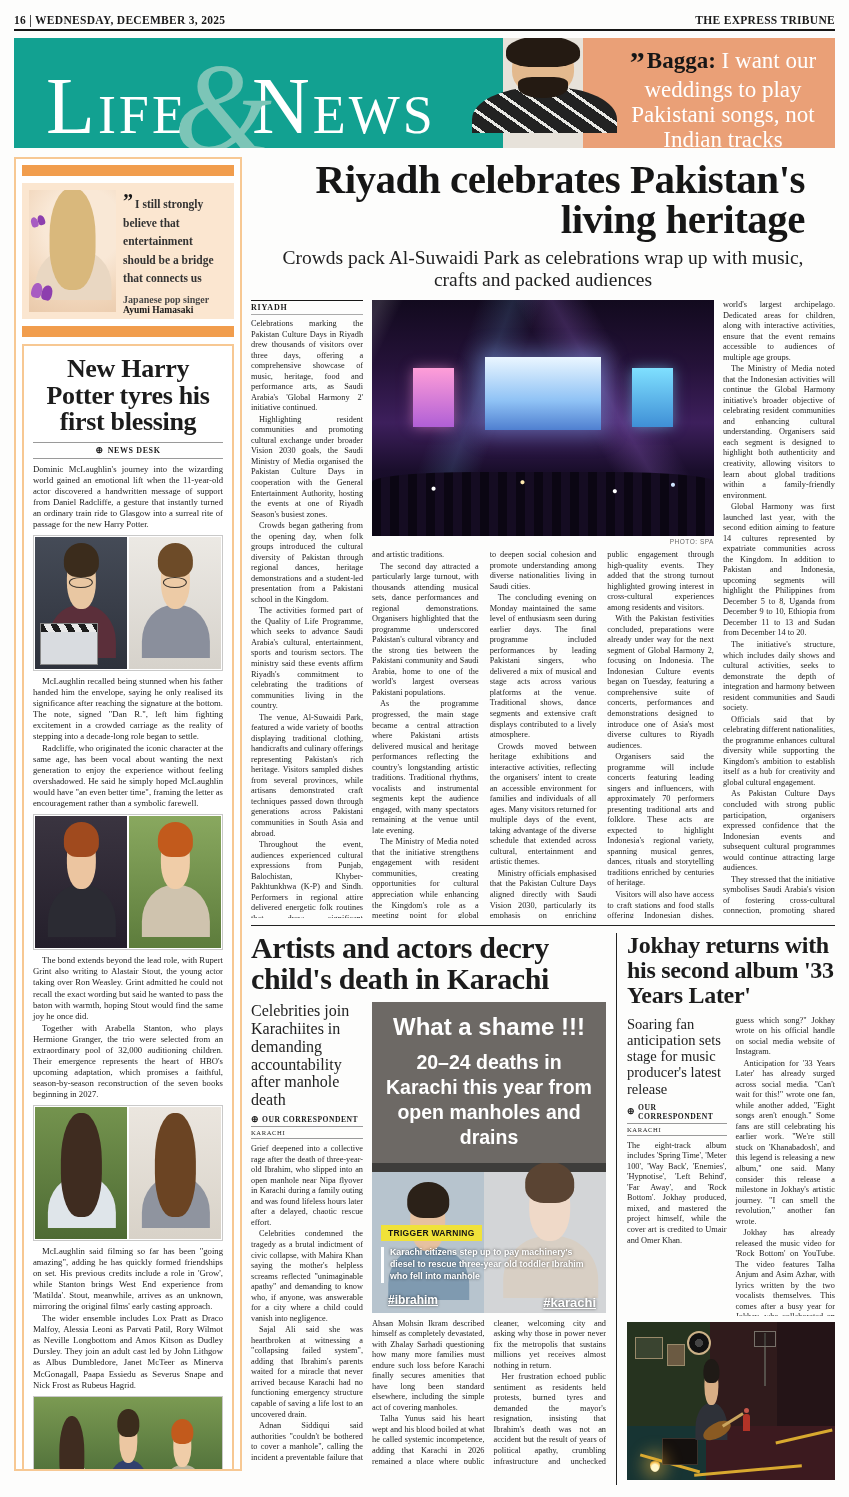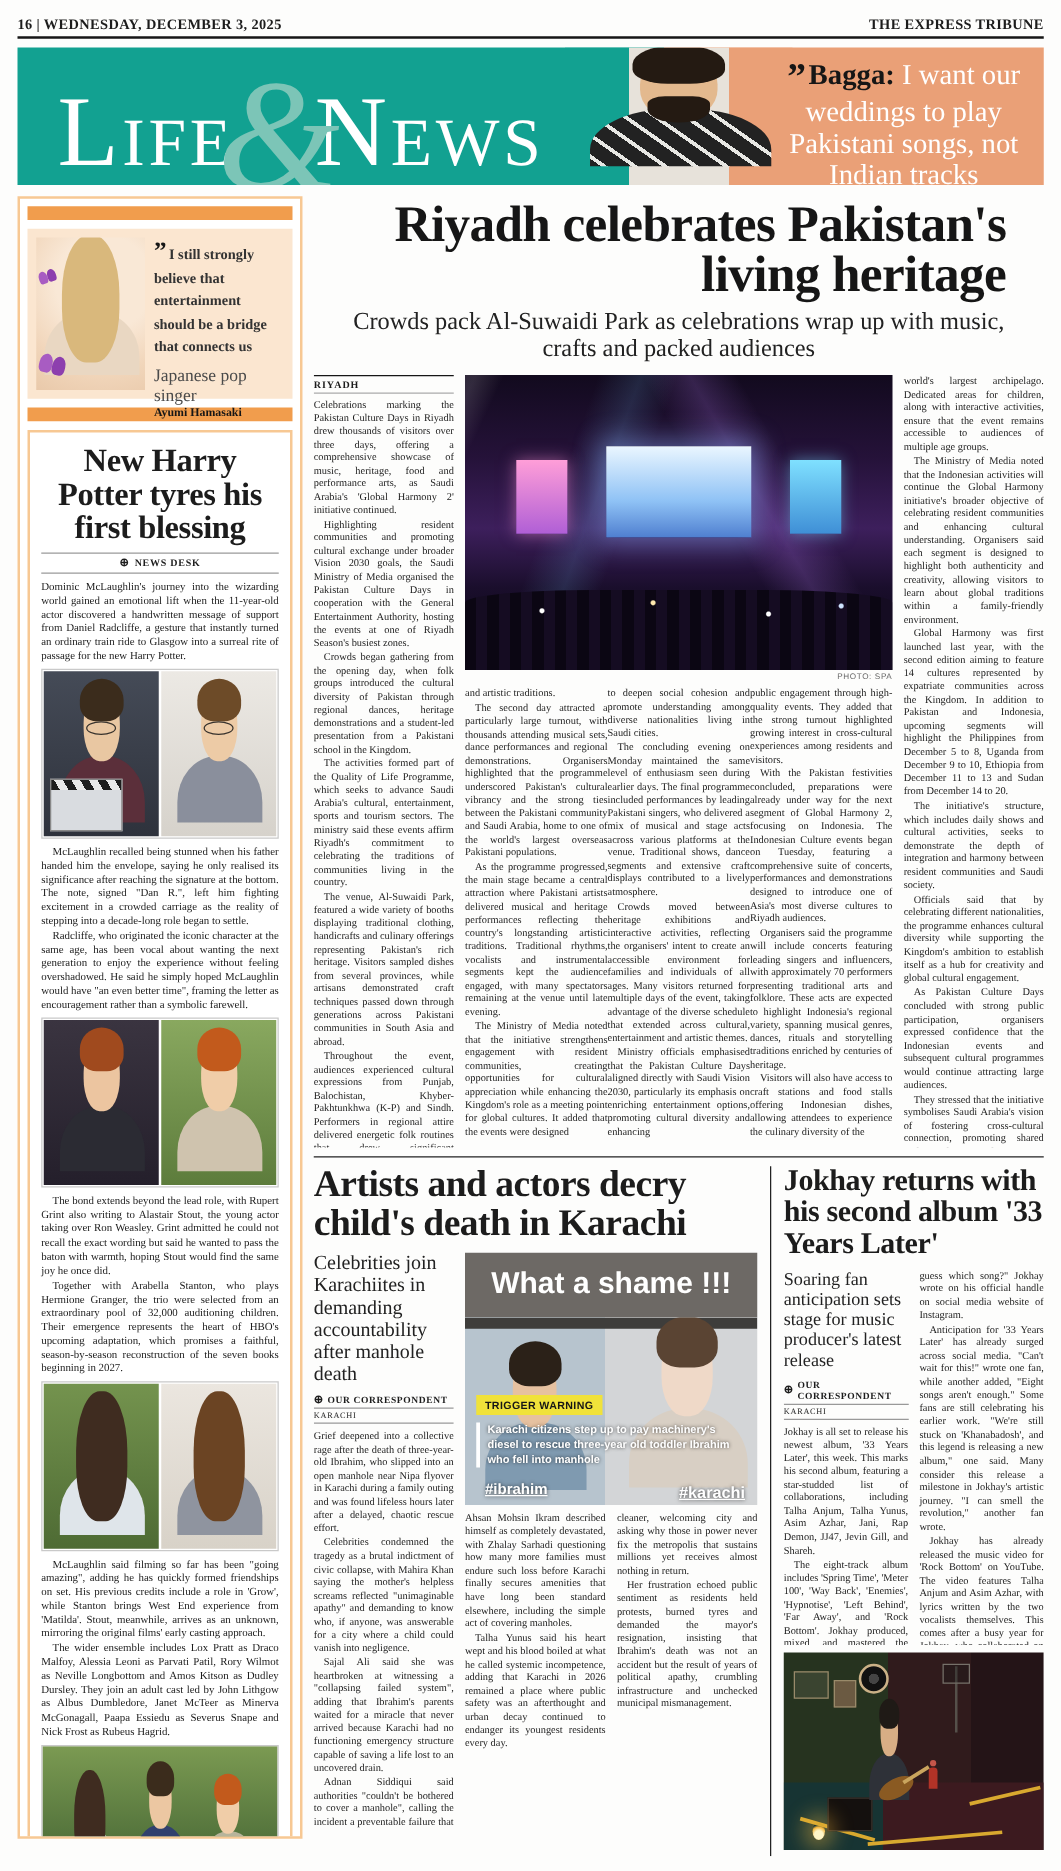--- a/index.html
+++ b/index.html
@@ -44,21 +44,21 @@
   .ayumi-photo{position:relative;width:44%;overflow:hidden;
        background:radial-gradient(circle at 62% 30%,#f9e8d6 0 38%,#f1d6bb 70%,#e9c9aa);}
   .bfly{position:absolute;width:15px;height:11px;transform:rotate(-18deg);}
   .bfly::before,.bfly::after{content:"";position:absolute;top:0;width:7px;height:10px;border-radius:60% 60% 40% 40%;background:#a85cc2;}
   .bfly::after{left:7px;background:#8d3fae;}
   .b1{left:2px;top:26px;}
   .b2{left:6px;bottom:14px;transform:rotate(14deg) scale(1.5);}
   .ayumi-text{flex:1;line-height:1.15;}
   .qmark2{font-size:20px;font-weight:bold;color:#161616;margin-right:2px;}
   .ayumi-quote{display:inline;font-size:11.5px;font-weight:bold;color:#333;}
-  .ayumi-role{margin-top:7px;font-size:14px;font-weight:normal;color:#4a4a4a;}
+  .ayumi-role{margin-top:7px;font-size:10px;font-weight:bold;color:#4a4a4a;}
   .ayumi-name{font-size:9.5px;font-weight:bold;color:#161616;}
   .hp-box{margin-top:7px;border:2px solid #f7c893;padding:8px 9px 10px;}
   .hp-title{margin:2px 0 6px;text-align:center;font-size:26px;line-height:1.02;font-weight:bold;letter-spacing:-.3px;}
   .byline-center{display:flex;justify-content:center;gap:4px;align-items:center;
        border-top:1px solid #9a9a9a;border-bottom:1px solid #9a9a9a;padding:3px 0;margin-bottom:5px;
        font-size:8px;font-weight:bold;letter-spacing:.6px;}
   .globe{font-size:9px;line-height:1;}
   .seg p{margin:0 0 1px;font-size:8.7px;line-height:1.27;text-align:justify;text-indent:9px;hyphens:auto;}
   .seg.lead p:first-child{text-indent:0;}
   .photo-pair{display:flex;gap:2px;height:132px;margin:5px 0;border:1px solid #c9c9c9;background:#fff;padding:1px;}
@@ -95,21 +95,21 @@
   .crowd{position:absolute;left:0;right:0;bottom:0;height:27%;
       background:
        radial-gradient(circle 1.5px at 18% 26%,#fff 1.5px,transparent 2.5px),
        radial-gradient(circle 1.5px at 44% 16%,#ffe9b0 1.5px,transparent 2.5px),
        radial-gradient(circle 1.5px at 71% 30%,#fff 1.5px,transparent 2.5px),
        radial-gradient(circle 1.5px at 88% 20%,#cfe4ff 1.5px,transparent 2.5px),
        repeating-linear-gradient(90deg,#0b0613 0 9px,#150c22 9px 18px);
       border-radius:30% 30% 0 0/16% 16% 0 0;}
   .photo-credit{text-align:right;font-family:"Liberation Sans",sans-serif;font-size:6.5px;color:#666;
       letter-spacing:.5px;margin:2px 0 5px;}
-  .mid-cols{display:flex;gap:0;flex:1;overflow:hidden;}
+  .mid-cols{display:flex;gap:11px;flex:1;overflow:hidden;}
   
   .bottom{display:flex;gap:0;margin-top:7px;border-top:1px solid #222;padding-top:7px;height:552px;overflow:hidden;}
   .karachi{width:366px;flex:0 0 366px;border-right:1px solid #222;padding-right:10px;box-sizing:border-box;}
   .karachi h2{margin:0;font-size:30px;line-height:1.03;font-weight:bold;letter-spacing:-.4px;}
   .k-top{display:flex;gap:9px;margin-top:7px;height:462px;overflow:hidden;}
   .k-left{width:112px;flex:0 0 112px;overflow:hidden;}
   .standfirst{font-size:16px;line-height:1.12;color:#222;}
   .byline{margin:6px 0 5px;}
   .byline .row1{display:flex;gap:3px;align-items:center;font-size:7.6px;font-weight:bold;letter-spacing:.5px;
        border-bottom:1px solid #999;padding-bottom:2px;}
@@ -387,20 +387,21 @@
               <div class="kb">
                   <p>Grief deepened into a collective rage after the death of three-year-old Ibrahim, who slipped into an open manhole near Nipa flyover in Karachi during a family outing and was found lifeless hours later after a delayed, chaotic rescue effort.</p>
                   <p>Celebrities condemned the tragedy as a brutal indictment of civic collapse, with Mahira Khan saying the mother's helpless screams reflected "unimaginable apathy" and demanding to know who, if anyone, was answerable for a city where a child could vanish into negligence.</p>
                   <p>Sajal Ali said she was heartbroken at witnessing a "collapsing failed system", adding that Ibrahim's parents waited for a miracle that never arrived because Karachi had no functioning emergency structure capable of saving a life lost to an uncovered drain.</p>
                   <p>Adnan Siddiqui said authorities "couldn't be bothered to cover a manhole", calling the incident a preventable failure that suggested human life meant little to those tasked with safeguarding the city's most basic public spaces and essential infrastructure.</p>
                 </div>
             </div>
             <div class="k-right">
               <div class="shame">
                 <div class="t1">What a shame !!!</div>
+                <div class="t2">20–24 deaths in Karachi this year from open manholes and drains</div>
               </div>
               <div class="k-photo">
                 <div class="fig" style="--skin:#e6c1a0;--hair:#2b2118;--shirt:#7f9ab0;left:24%;width:34%;height:82%;">
                   <div class="head"></div>
                   <div class="torso"></div>
                 </div>
                 <div class="fig" style="--skin:#efd9c8;--hair:#5a4433;--shirt:#d8cfc4;left:76%;width:40%;height:95%;">
                   <div class="head"></div>
                   <div class="torso"></div>
                 </div>
@@ -429,21 +430,20 @@
             <div class="jcol">
               <div class="j-standfirst">Soaring fan anticipation sets stage for music producer's latest release</div>
               <div class="byline">
                 <div class="row1">
                   <span class="globe">⊕</span>
                   <span>OUR CORRESPONDENT</span>
                 </div>
                 <div class="row2">KARACHI</div>
               </div>
               <div class="kb">
-                  <p>Jokhay is all set to release his newest album, '33 Years Later', this week. This marks his second album, featuring a star-studded list of collaborations, including Talha Anjum, Talha Yunus, Asim Azhar, Jani, Rap Demon, JJ47, Jevin Gill, and Shareh.</p>
                   <p>The eight-track album includes 'Spring Time', 'Meter 100', 'Way Back', 'Enemies', 'Hypnotise', 'Left Behind', 'Far Away', and 'Rock Bottom'. Jokhay produced, mixed, and mastered the project himself, while the cover art is credited to Umair and Omer Khan.</p>
                 </div>
             </div>
             <div class="jcol">
                 <p>guess which song?" Jokhay wrote on his official handle on social media website of Instagram.</p>
                 <p>Anticipation for '33 Years Later' has already surged across social media. "Can't wait for this!" wrote one fan, while another added, "Eight songs aren't enough." Some fans are still celebrating his earlier work. "We're still stuck on 'Khanabadosh', and this legend is releasing a new album," one said. Many consider this release a milestone in Jokhay's artistic journey. "I can smell the revolution," another fan wrote.</p>
                 <p>Jokhay has already released the music video for 'Rock Bottom' on YouTube. The video features Talha Anjum and Asim Azhar, with lyrics written by the two vocalists themselves. This comes after a busy year for Jokhay, who collaborated on the EP 'Emotional Baggage' with Jani and mixed music for Asim Azhar's album Asim Ali.</p>
               </div>
           </div>
           <div class="j-photo">

